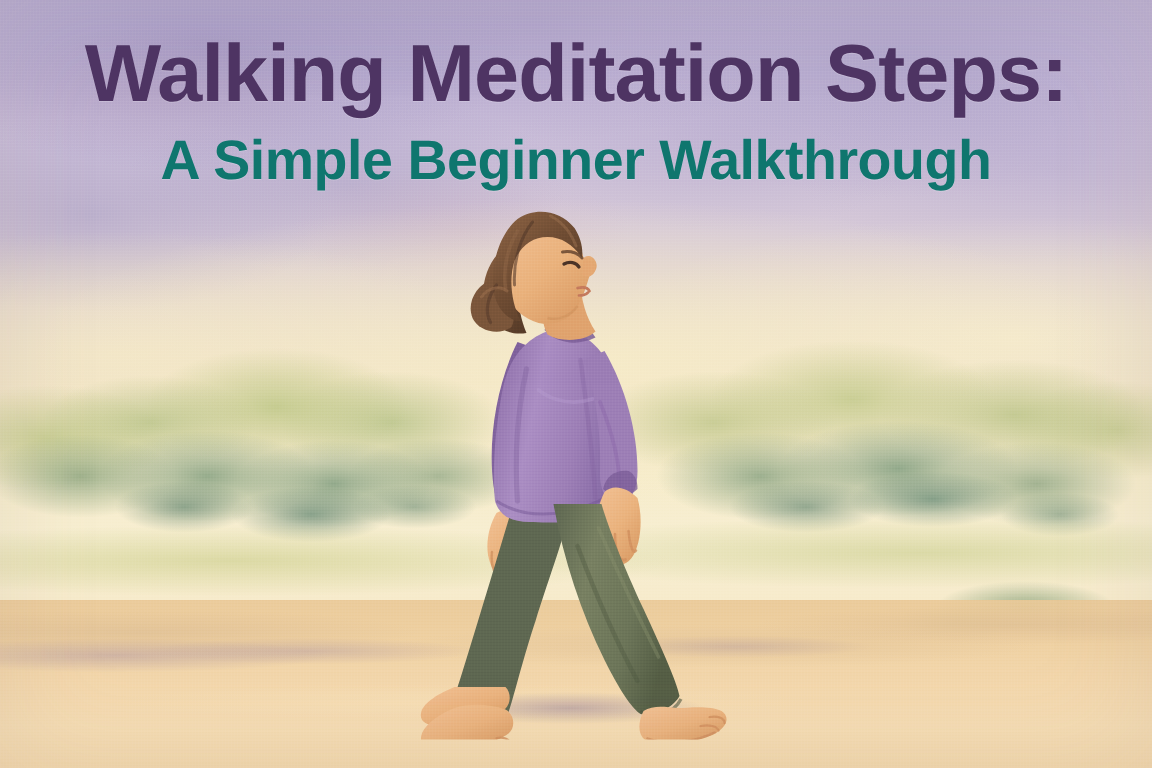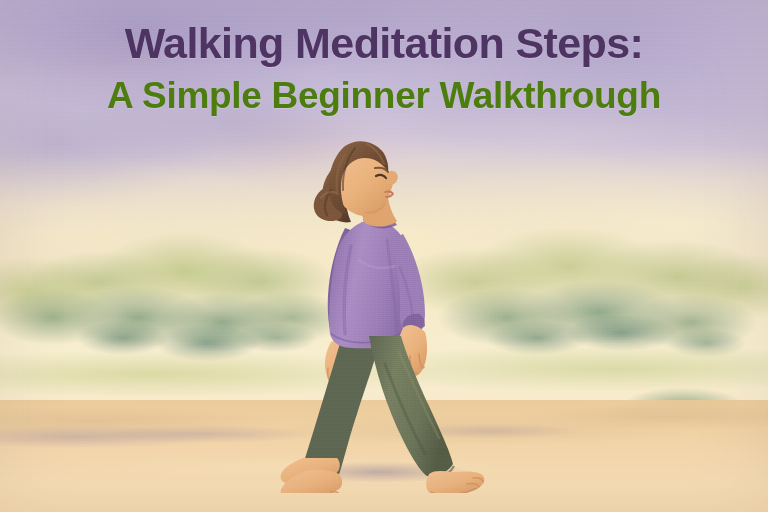--- a/index.html
+++ b/index.html
@@ -143,32 +143,32 @@
   #figure svg { display: block; width: 100%; height: 100%; }
 
   
   .title-block {
     position: absolute;
     left: 0; right: 0; top: 22px;
     text-align: center;
     pointer-events: none;
   }
   .title-main {
-    font-size: 43px;
+    font-size: 54px;
     font-weight: bold;
     color: #4e3463;
     letter-spacing: -0.6px;
     line-height: 1.0;
     margin: 0;
     text-shadow: 0 1px 0 rgba(255,255,255,.18);
   }
   .title-sub {
     font-size: 37px;
     font-weight: bold;
-    color: #4d7c0f;
+    color: #0f766e;
     letter-spacing: -0.3px;
     line-height: 1.0;
     margin: 12px 0 0 0;
     text-shadow: 0 1px 0 rgba(255,255,255,.18);
   }
 </style>
 </head>
 <body>
 
 <div id="canvas">

